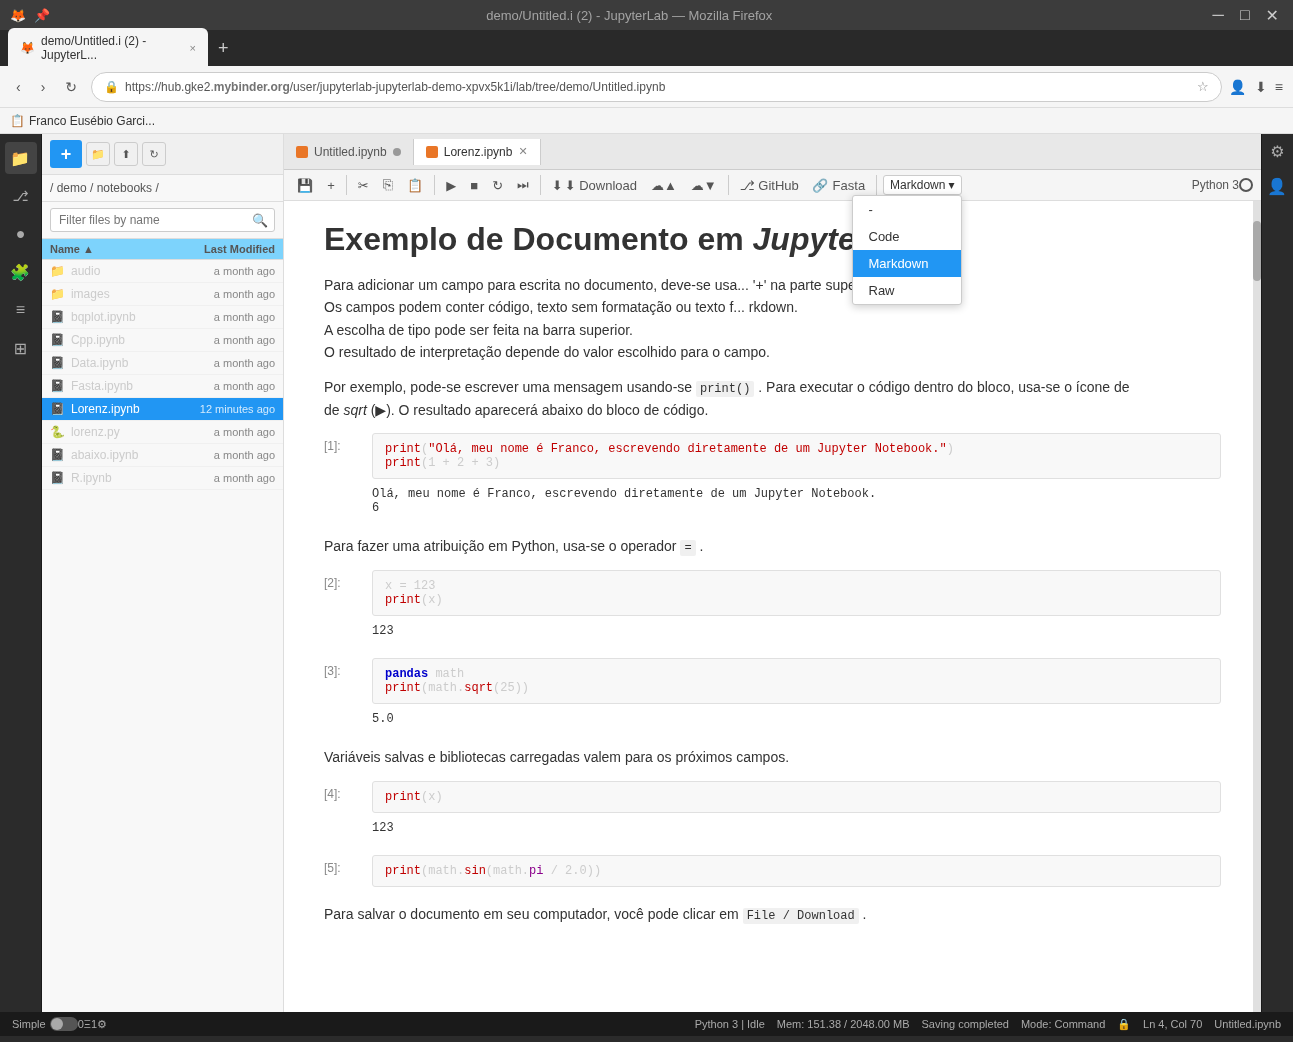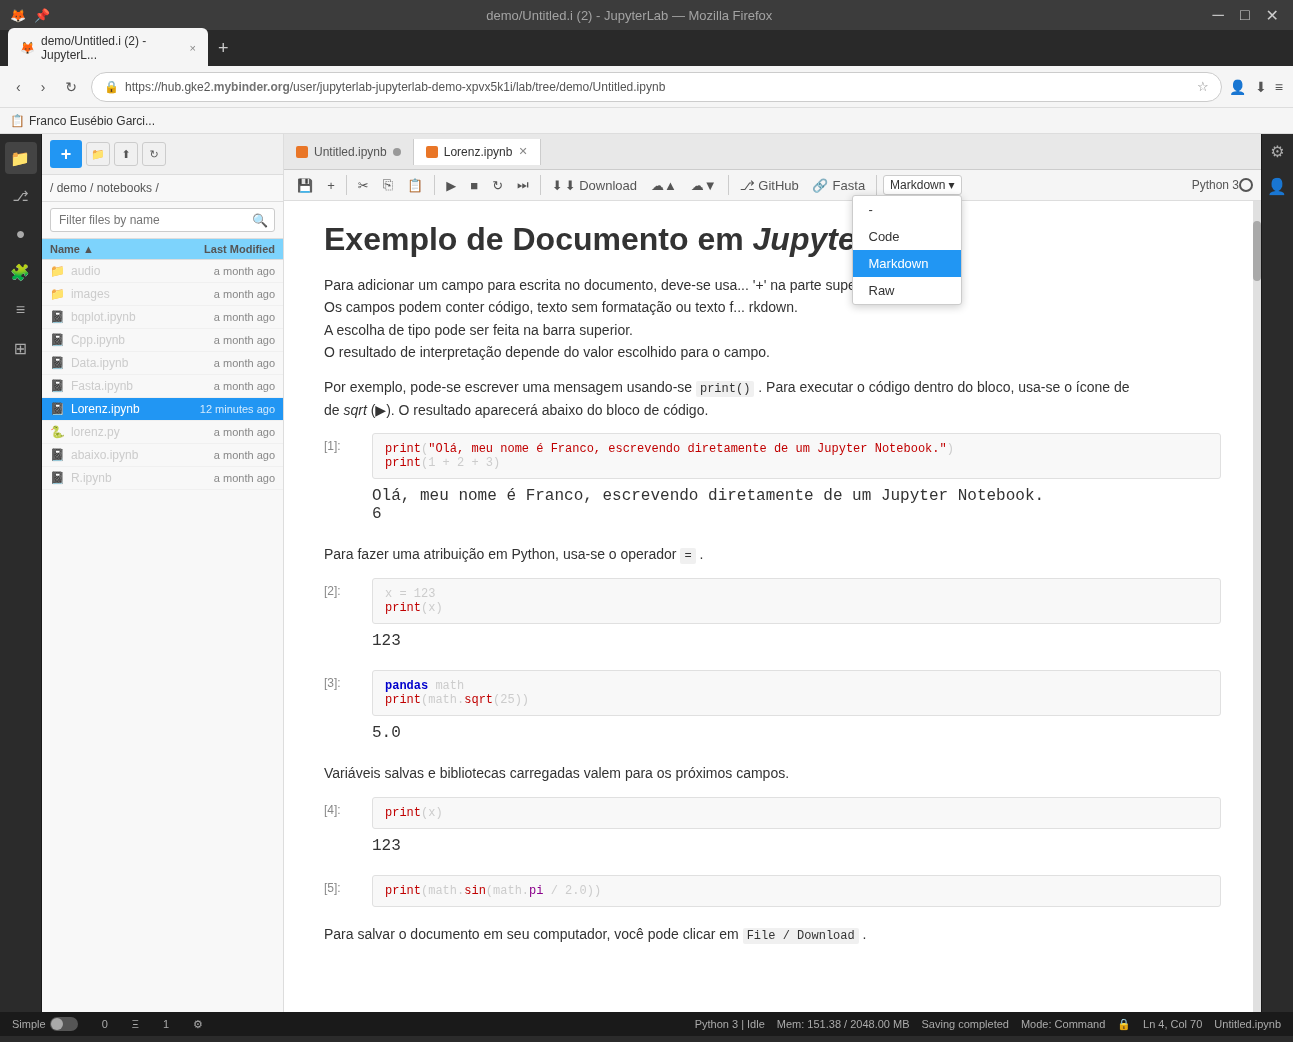--- a/index.html
+++ b/index.html
@@ -80,31 +80,31 @@
 
     
     #notebook-content { flex: 1; overflow-y: auto; padding: 20px 40px; background: white; position: relative; }
     .nb-title { font-size: 32px; color: #333; margin-bottom: 16px; font-style: normal; }
     .nb-title em { font-style: italic; }
     .nb-text { font-size: 14px; color: #333; margin-bottom: 12px; line-height: 1.6; }
     .nb-cell { margin-bottom: 16px; }
     .nb-cell-in { display: flex; align-items: flex-start; gap: 8px; margin-bottom: 4px; }
     .cell-label { color: #888; font-size: 12px; white-space: nowrap; padding-top: 6px; min-width: 40px; }
     .code-block { background: #f8f8f8; border: 1px solid #e0e0e0; border-radius: 3px; padding: 8px 12px; font-family: 'Courier New', monospace; font-size: 12px; flex: 1; }
-    .output-block { margin-left: 48px; font-family: 'Courier New', monospace; font-size: 16px; color: #333; padding: 4px 0; }
+    .output-block { margin-left: 48px; font-family: 'Courier New', monospace; font-size: 12px; color: #333; padding: 4px 0; }
     .nb-scrollbar { position: absolute; right: 0; top: 0; bottom: 0; width: 8px; background: #e0e0e0; }
     .nb-scroll-thumb { width: 8px; height: 60px; background: #aaa; border-radius: 4px; margin-top: 20px; }
 
     
     #right-panel { width: 32px; background: #2b2b2b; display: flex; flex-direction: column; align-items: center; padding: 8px 0; gap: 8px; border-left: 1px solid #1a1a1a; }
     .right-icon { color: #aaa; font-size: 16px; cursor: pointer; }
 
     
     #status-bar { background: #1a1a1a; height: 24px; display: flex; align-items: center; padding: 0 12px; gap: 16px; font-size: 11px; color: #aaa; justify-content: space-between; }
-    .status-left { display: flex; gap: 24px; align-items: center; }
+    .status-left { display: flex; gap: 0; align-items: center; }
     .status-right { display: flex; gap: 12px; align-items: center; }
     .status-toggle { display: flex; align-items: center; gap: 4px; }
     .toggle-track { width: 28px; height: 14px; background: #555; border-radius: 7px; position: relative; }
     .toggle-thumb { width: 12px; height: 12px; background: #aaa; border-radius: 50%; position: absolute; top: 1px; left: 1px; }
     .cell-type-menu { position: absolute; top: 100%; right: 0; background: white; border: 1px solid #ccc; border-radius: 3px; box-shadow: 0 2px 8px rgba(0,0,0,0.2); z-index: 500; min-width: 110px; }
 
     code { background: #f0f0f0; padding: 1px 4px; border-radius: 2px; font-family: 'Courier New', monospace; font-size: 12px; }
   </style>
 </head>
 <body>

